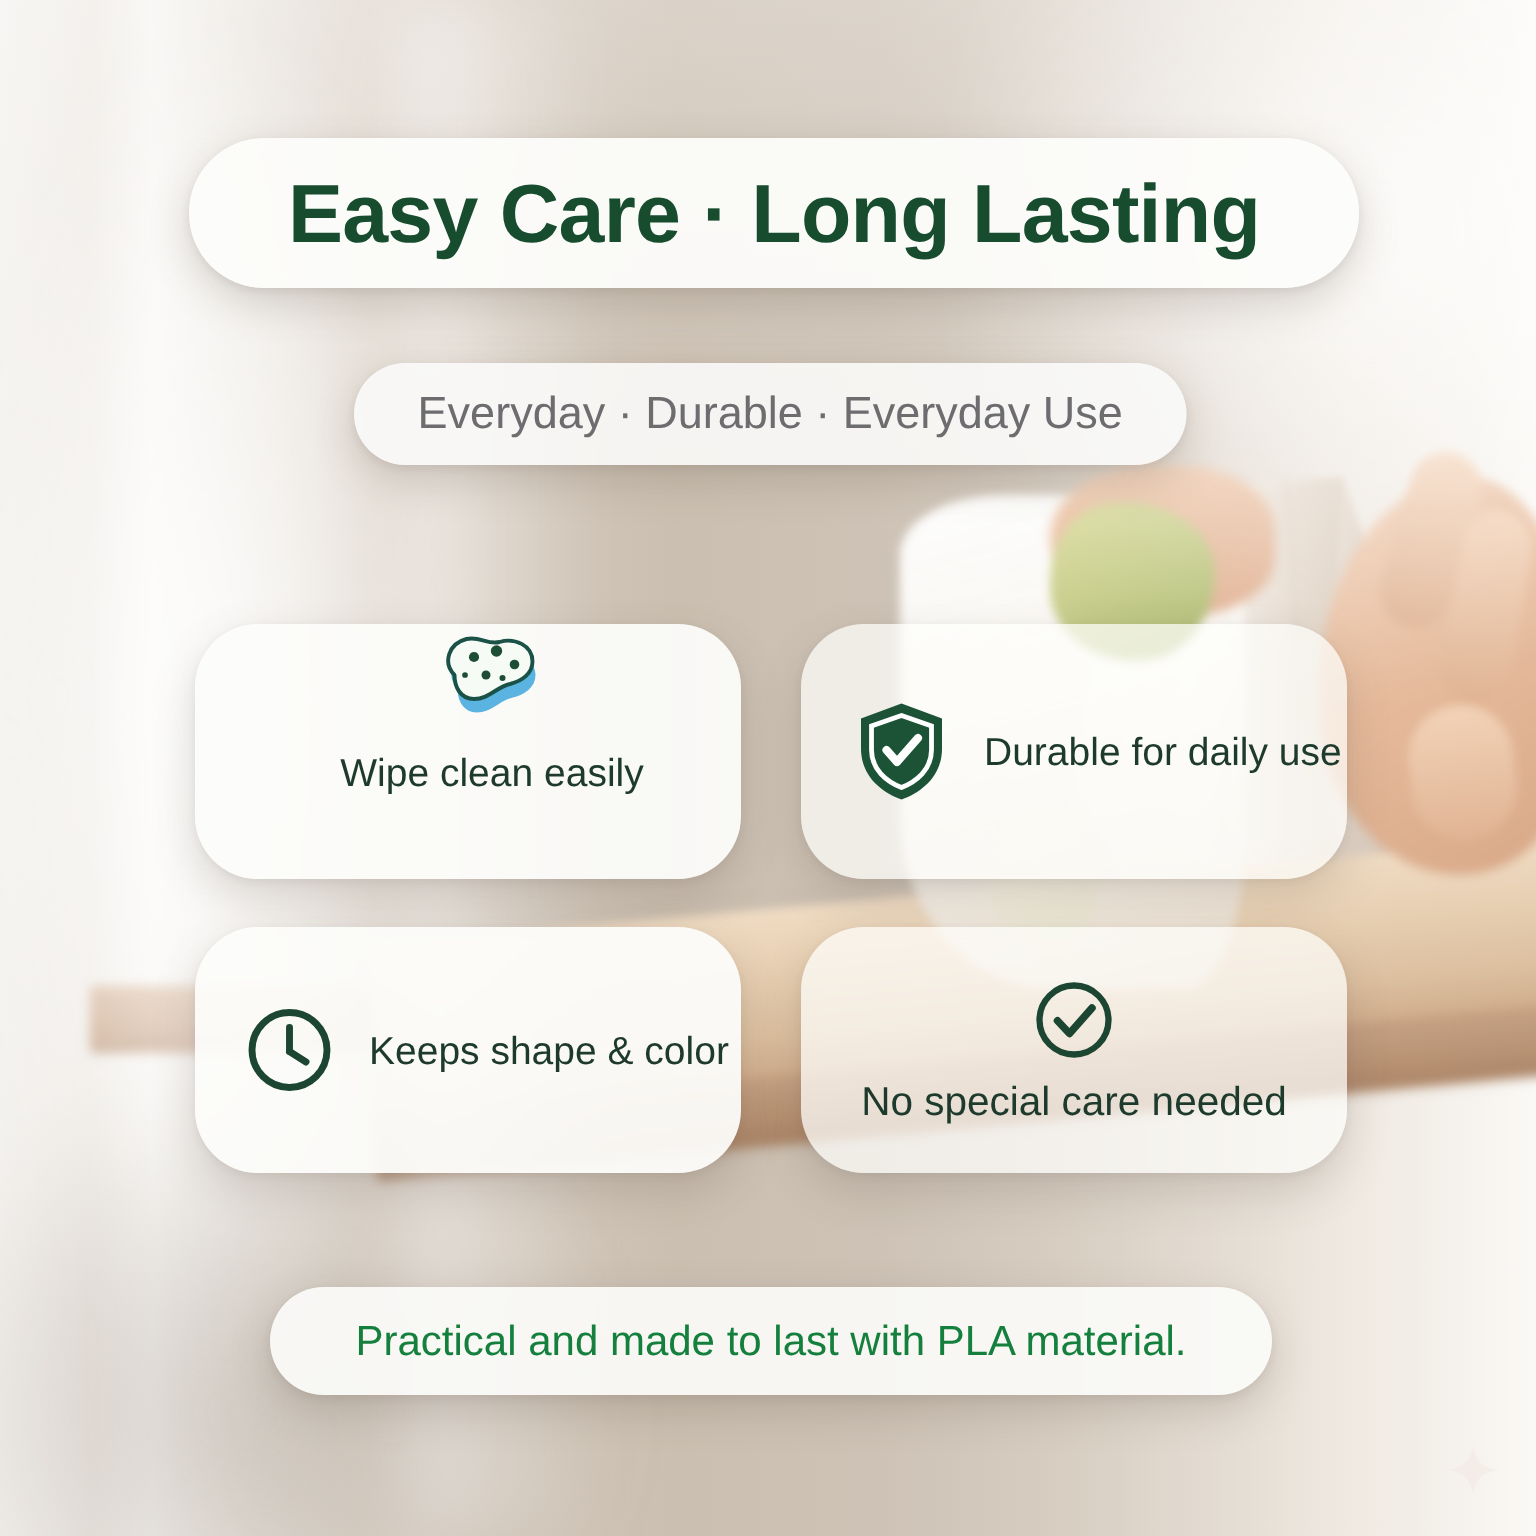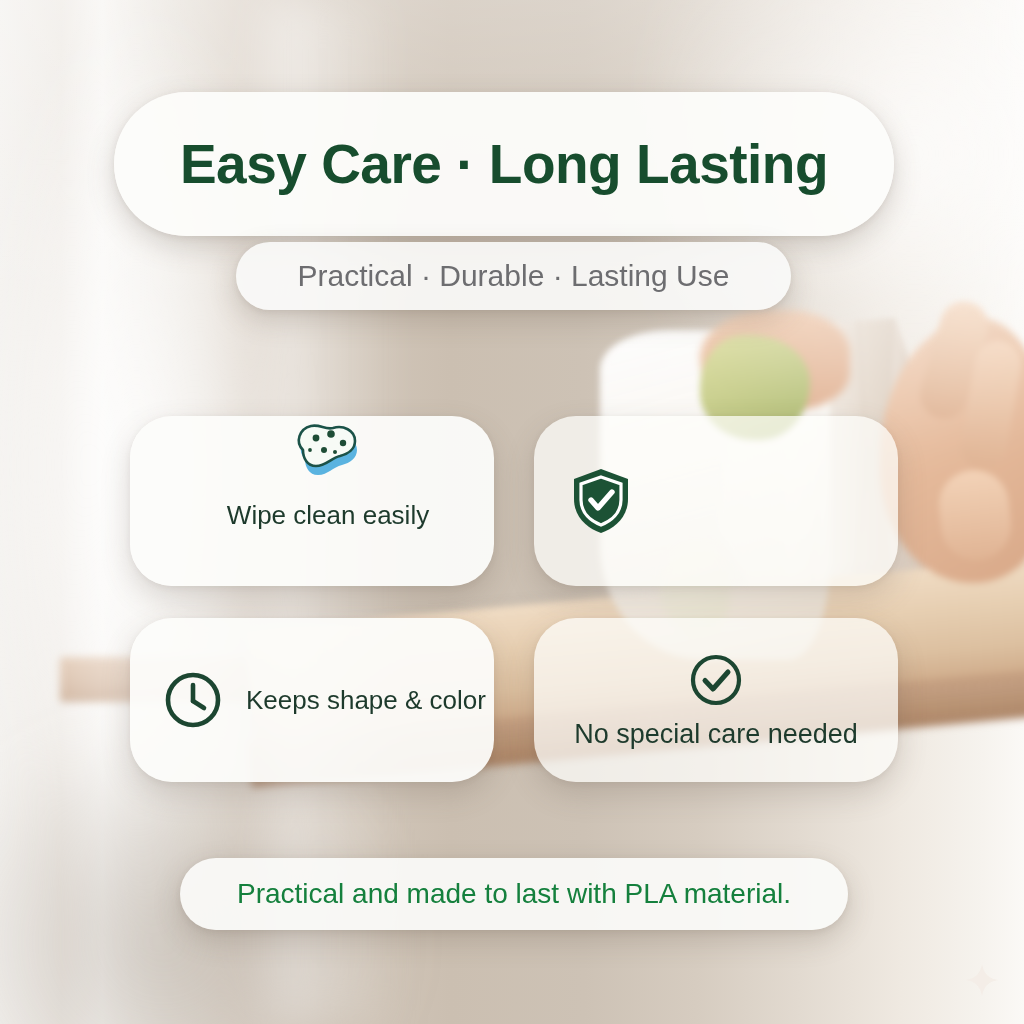--- a/index.html
+++ b/index.html
@@ -115,21 +115,21 @@
 
   .pill{
     position:absolute;
     background:rgba(252,252,250,.93);
     border-radius:999px;
     box-shadow:0 10px 28px rgba(95,80,68,.22), 0 2px 6px rgba(95,80,68,.10);
     display:flex; align-items:center; justify-content:center;
   }
 
   #title-pill{
-    left:114px; top:92px; width:780px; height:144px;
+    left:126px; top:92px; width:780px; height:100px;
     background:rgba(252,252,250,.95);
   }
   #title-text{
     font-size:55px; font-weight:bold; color:#174D2E;
     letter-spacing:-.5px; white-space:nowrap;
   }
 
   #subtitle-pill{
     left:236px; top:242px; width:555px; height:68px;
     background:rgba(250,250,248,.90);
@@ -223,21 +223,21 @@
   </div>
 </div>
 
 <div class="overlay">
 
   <div class="pill" id="title-pill">
     <span id="title-text">Easy Care · Long Lasting</span>
   </div>
 
   <div class="pill" id="subtitle-pill">
-    <span id="subtitle-text">Practical · Durable · Lasting Use</span>
+    <span id="subtitle-text">Everyday · Durable · Everyday Use</span>
   </div>
 
   <div class="card solid" id="card-wipe">
     <span class="icon-wrap">
       <svg width="70" height="62" viewBox="0 0 70 62" xmlns="http://www.w3.org/2000/svg">
         <path d="M10 34 C2 26 6 13 18 10 C27 8 32 14 40 12 C50 9 62 14 62 25 C62 33 55 38 47 40 C38 42 33 50 23 50 C14 50 10 42 10 34 Z" fill="#5AB3E0" transform="translate(2,9)"></path>
         <path d="M10 34 C2 26 6 13 18 10 C27 8 32 14 40 12 C50 9 62 14 62 25 C62 33 55 38 47 40 C38 42 33 50 23 50 C14 50 10 42 10 34 Z" fill="#F7FBF6" stroke="#1B5248" stroke-width="2.6" stroke-linejoin="round"></path>
         <circle cx="23" cy="22" r="3.4" fill="#1E4D36"></circle>
         <circle cx="38" cy="18" r="3.8" fill="#1E4D36"></circle>
         <circle cx="50" cy="27" r="3.2" fill="#1E4D36"></circle>
@@ -250,20 +250,21 @@
   </div>
 
   <div class="card glass" id="card-durable">
     <span class="icon-wrap">
       <svg width="62" height="70" viewBox="0 0 62 70" xmlns="http://www.w3.org/2000/svg">
         <path d="M31 3 L58 13 V33 C58 51 45 62 31 67 C17 62 4 51 4 33 V13 Z" fill="#1C5235"></path>
         <path d="M31 11 L51 18 V34 C51 47 41 55 31 59 C21 55 11 47 11 34 V18 Z" fill="none" stroke="#FFFFFF" stroke-width="3.2"></path>
         <path d="M21 34 L28 42 L42 26" fill="none" stroke="#FFFFFF" stroke-width="5.4" stroke-linecap="round" stroke-linejoin="round"></path>
       </svg>
     </span>
+    <span class="card-label">Durable for daily use</span>
   </div>
 
   <div class="card solid" id="card-keeps">
     <span class="icon-wrap">
       <svg width="62" height="62" viewBox="0 0 62 62" xmlns="http://www.w3.org/2000/svg">
         <circle cx="31" cy="31" r="25" fill="none" stroke="#1C4631" stroke-width="4.6"></circle>
         <path d="M31 16 V32" stroke="#1C4631" stroke-width="4.6" stroke-linecap="round"></path>
         <path d="M31 32 L42 39" stroke="#1C4631" stroke-width="4.6" stroke-linecap="round"></path>
       </svg>
     </span>

